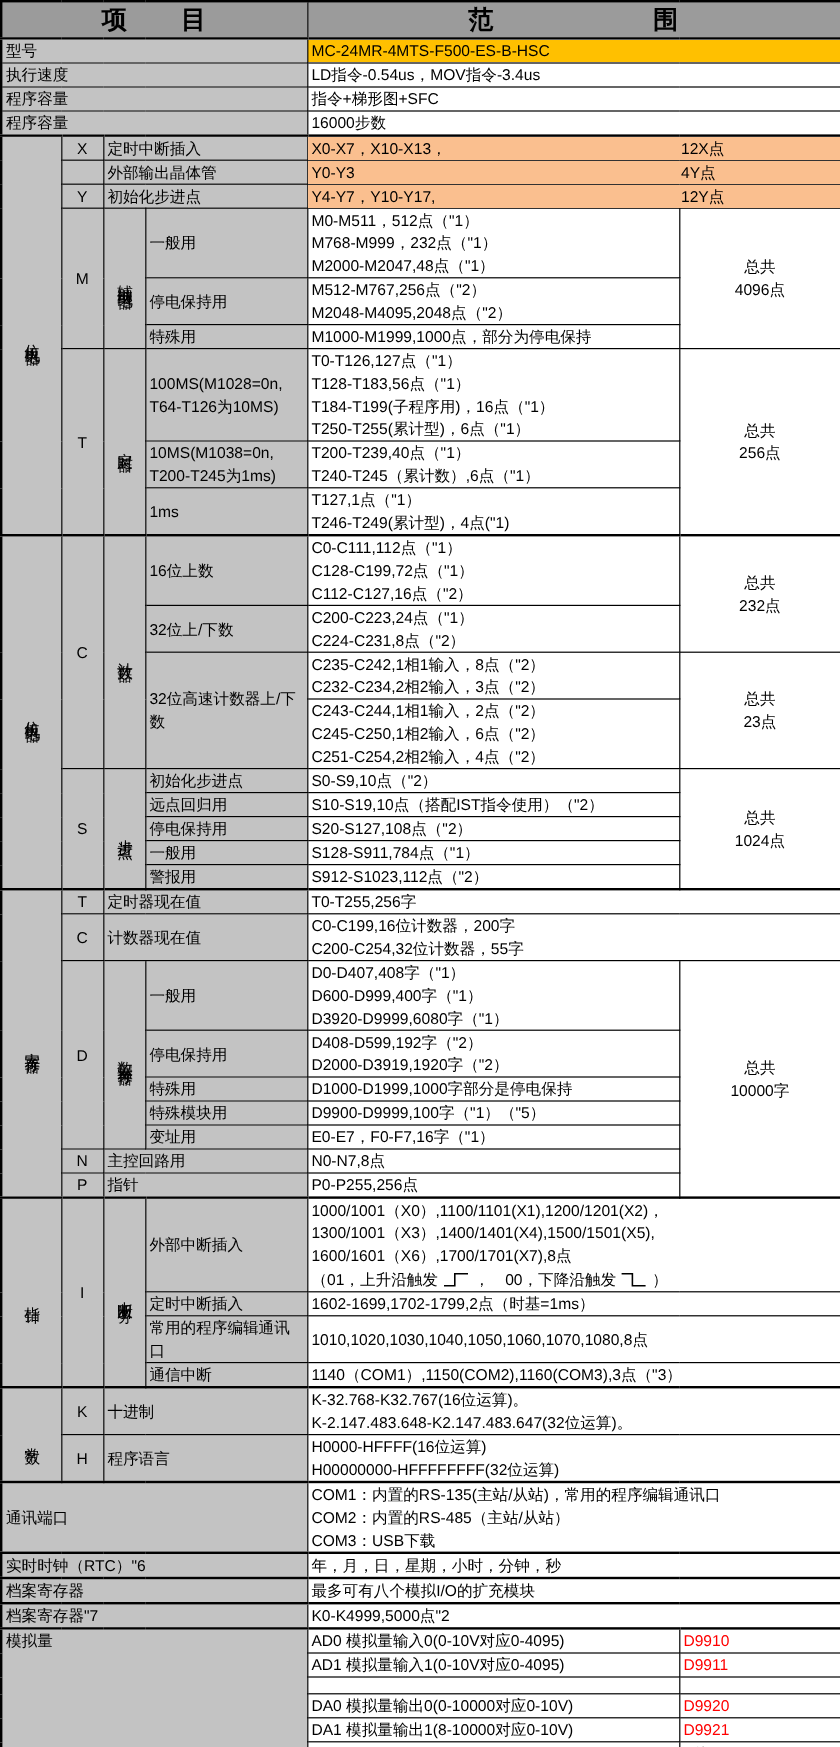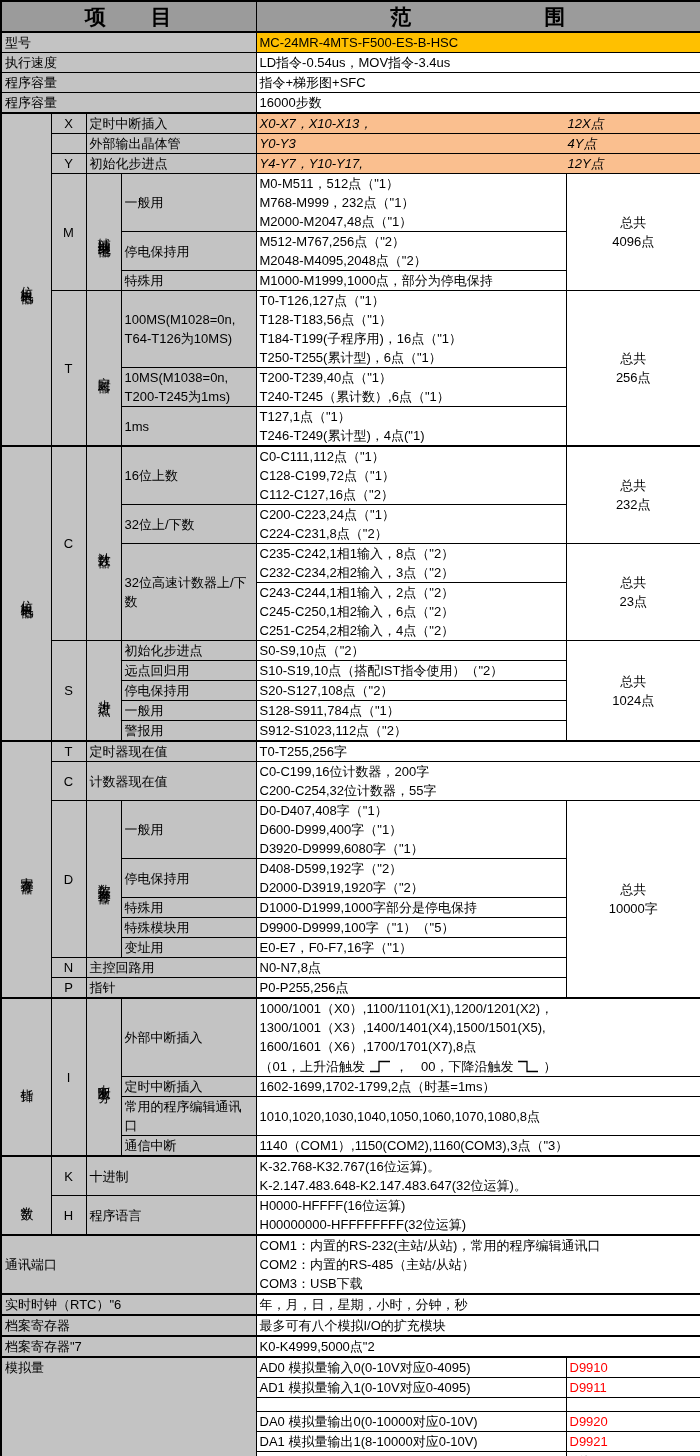--- a/index.html
+++ b/index.html
@@ -9,21 +9,21 @@
   .g   { background:#c3c3c3; }
   .hd  { background:#9b9b9b; font-weight:bold; font-size:21px; text-align:center; letter-spacing:1px; }
   .ylw { background:#ffc000; }
   .org { background:#fabf8f; }
   .pre { white-space:pre-line; }
   .ctr { text-align:center; }
   .tot { text-align:center; white-space:pre-line; background:#fff; }
   .vc  { text-align:center; padding:0; }
   .v   { writing-mode:vertical-rl; text-orientation:upright; display:inline-block; line-height:1.25; letter-spacing:2px; }
   .red { color:#ff0000; }
-  .rel { position:relative;font-style:italic; }
+  .rel { position:relative; }
   .cnt { position:absolute; left:311px; top:0; }
   .top { vertical-align:top; }
   tr.bt2 td { border-top:2px solid #000; }
   .edgeline span { vertical-align:middle; }
   svg.edge { vertical-align:middle; margin:0 4px; }
 </style>
 </head>
 <body>
 
 <table>
@@ -265,21 +265,21 @@
 </tr>
 <tr style="height:38px">
   <td class="g ctr">H</td>
   <td colspan="2" class="g">程序语言</td>
   <td colspan="2" class="pre">H0000-HFFFF(16位运算)
 H00000000-HFFFFFFFF(32位运算)</td>
 </tr>
 
 <tr style="height:57px" class="bt2">
   <td colspan="4" class="g">通讯端口</td>
-  <td colspan="2" class="pre">COM1：内置的RS-232(主站/从站)，常用的程序编辑通讯口
+  <td colspan="2" class="pre">COM1：内置的RS-135(主站/从站)，常用的程序编辑通讯口
 COM2：内置的RS-485（主站/从站）
 COM3：USB下载</td>
 </tr>
 <tr style="height:19px" class="bt2">
   <td colspan="4" class="g">实时时钟（RTC）"6</td>
   <td colspan="2">年，月，日，星期，小时，分钟，秒</td>
 </tr>
 <tr style="height:19px" class="bt2">
   <td colspan="4" class="g">档案寄存器</td>
   <td colspan="2">最多可有八个模拟I/O的扩充模块</td>

